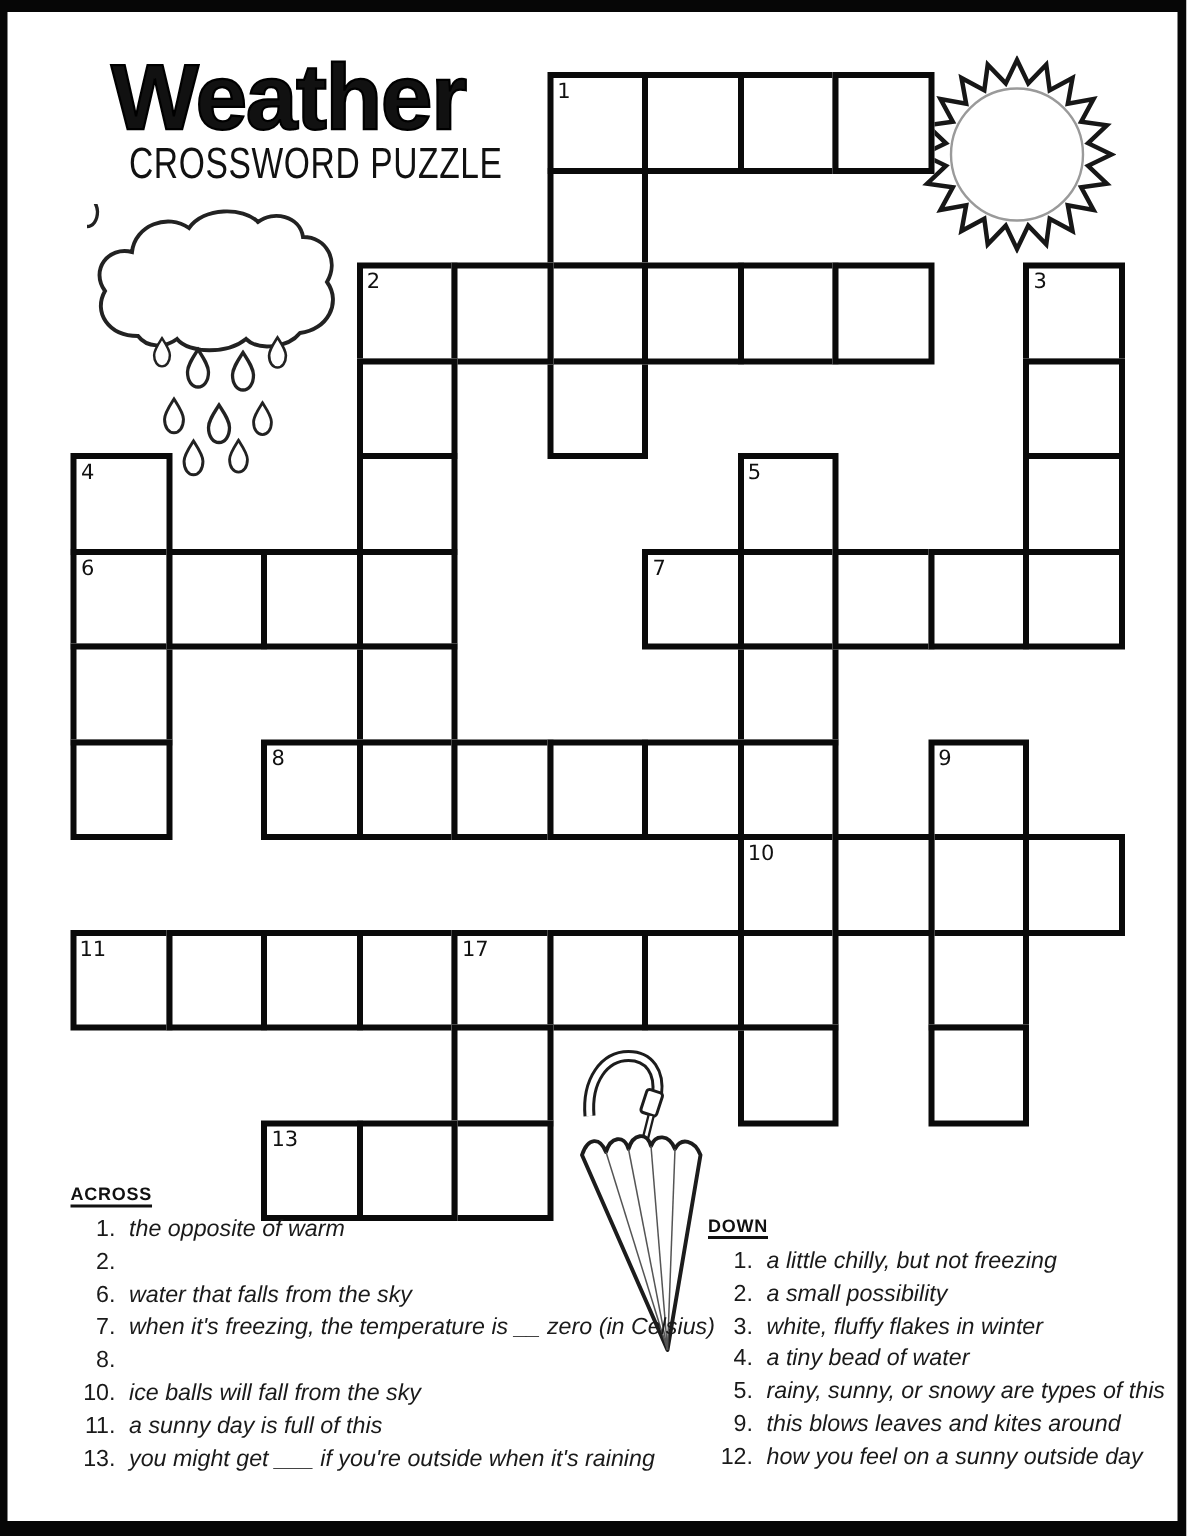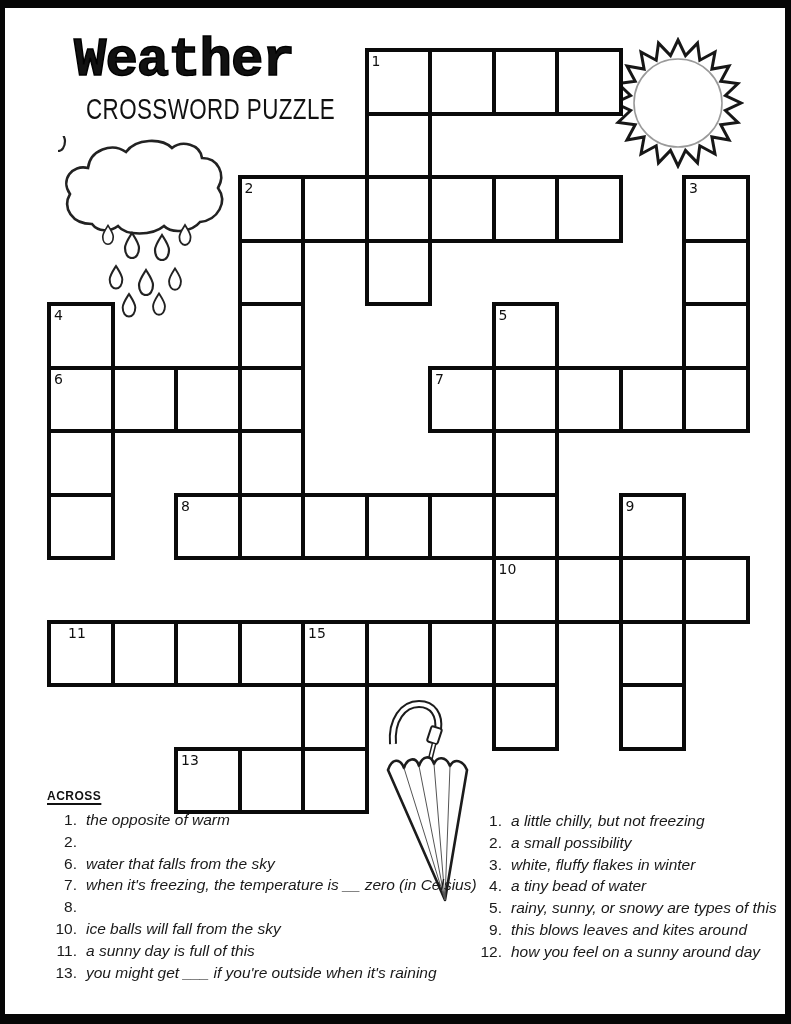--- a/index.html
+++ b/index.html
@@ -5,22 +5,22 @@
   html,body { margin:0; padding:0; }
   body {
     width:791px; height:1024px; position:relative; overflow:hidden;
     background:#ffffff; font-family:"Liberation Sans", sans-serif; color:#111;
   }
   .frame {
     position:absolute; inset:0; box-sizing:border-box; pointer-events:none;
     border-style:solid; border-color:#060606; border-width:8px 6px 10px 5px; z-index:30;
   }
   .title {
-    position:absolute; left:74px; top:30px; font-family:Liberation Mono, monospace;
-    font-size:54px; font-weight:bold; line-height:1.15; letter-spacing:-1px;
+    position:absolute; left:74px; top:30px; font-family:Liberation Sans, sans-serif;
+    font-size:62px; font-weight:bold; line-height:1.15; letter-spacing:-1px;
     -webkit-text-stroke:1.5px #000;
   }
   .subtitle {
     position:absolute; left:86px; top:94px; font-size:28px; line-height:1.05;
     font-weight:500; letter-spacing:0.5px; transform:scale(0.80,1.04);
     transform-origin:left top; white-space:nowrap;
   }
   .grid {
     position:absolute; left:47px; top:48px; width:703px; height:766px; z-index:2;
   }
@@ -162,22 +162,22 @@
     <div class="cellnum" style="left: 324.5px; top: 6px;">1</div>
     <div class="cellnum" style="left: 197.5px; top: 133px;">2</div>
     <div class="cellnum" style="left: 642px; top: 133px;">3</div>
     <div class="cellnum" style="left: 7px; top: 260px;">4</div>
     <div class="cellnum" style="left: 451.5px; top: 260px;">5</div>
     <div class="cellnum" style="left: 7px; top: 323.5px;">6</div>
     <div class="cellnum" style="left: 388px; top: 323.5px;">7</div>
     <div class="cellnum" style="left: 134px; top: 450.5px;">8</div>
     <div class="cellnum" style="left: 578.5px; top: 450.5px;">9</div>
     <div class="cellnum" style="left: 451.5px; top: 514px;">10</div>
-    <div class="cellnum" style="left: 21px; top: 577.5px;">11</div>
-    <div class="cellnum" style="left: 261px; top: 577.5px;">15</div>
+    <div class="cellnum" style="left: 6px; top: 577.5px;">11</div>
+    <div class="cellnum" style="left: 261px; top: 577.5px;">17</div>
     <div class="cellnum" style="left: 134px; top: 704.5px;">13</div>
   </div>
 
 <div class="clues clues-across">
   <div class="clue-heading">ACROSS</div>
   <div>
       <div class="clue">
         <span class="clue-num">1.</span>
         <span class="clue-text">the opposite of warm</span>
       </div>
@@ -204,20 +204,21 @@
         <span class="clue-text">a sunny day is full of this</span>
       </div>
       <div class="clue">
         <span class="clue-num">13.</span>
         <span class="clue-text">you might get ___ if you're outside when it's raining</span>
       </div>
     </div>
 </div>
 
 <div class="clues clues-down">
+  <div class="clue-heading">DOWN</div>
   <div>
       <div class="clue">
         <span class="clue-num">1.</span>
         <span class="clue-text">a little chilly, but not freezing</span>
       </div>
       <div class="clue">
         <span class="clue-num">2.</span>
         <span class="clue-text">a small possibility</span>
       </div>
       <div class="clue">
@@ -231,18 +232,18 @@
       <div class="clue">
         <span class="clue-num">5.</span>
         <span class="clue-text">rainy, sunny, or snowy are types of this</span>
       </div>
       <div class="clue">
         <span class="clue-num">9.</span>
         <span class="clue-text">this blows leaves and kites around</span>
       </div>
       <div class="clue">
         <span class="clue-num">12.</span>
-        <span class="clue-text">how you feel on a sunny around day</span>
+        <span class="clue-text">how you feel on a sunny outside day</span>
       </div>
     </div>
 </div>
 
 <div class="footer-brand" style="color: rgb(41, 191, 240);">Tree Valley Academy</div>
 
 </body></html>

